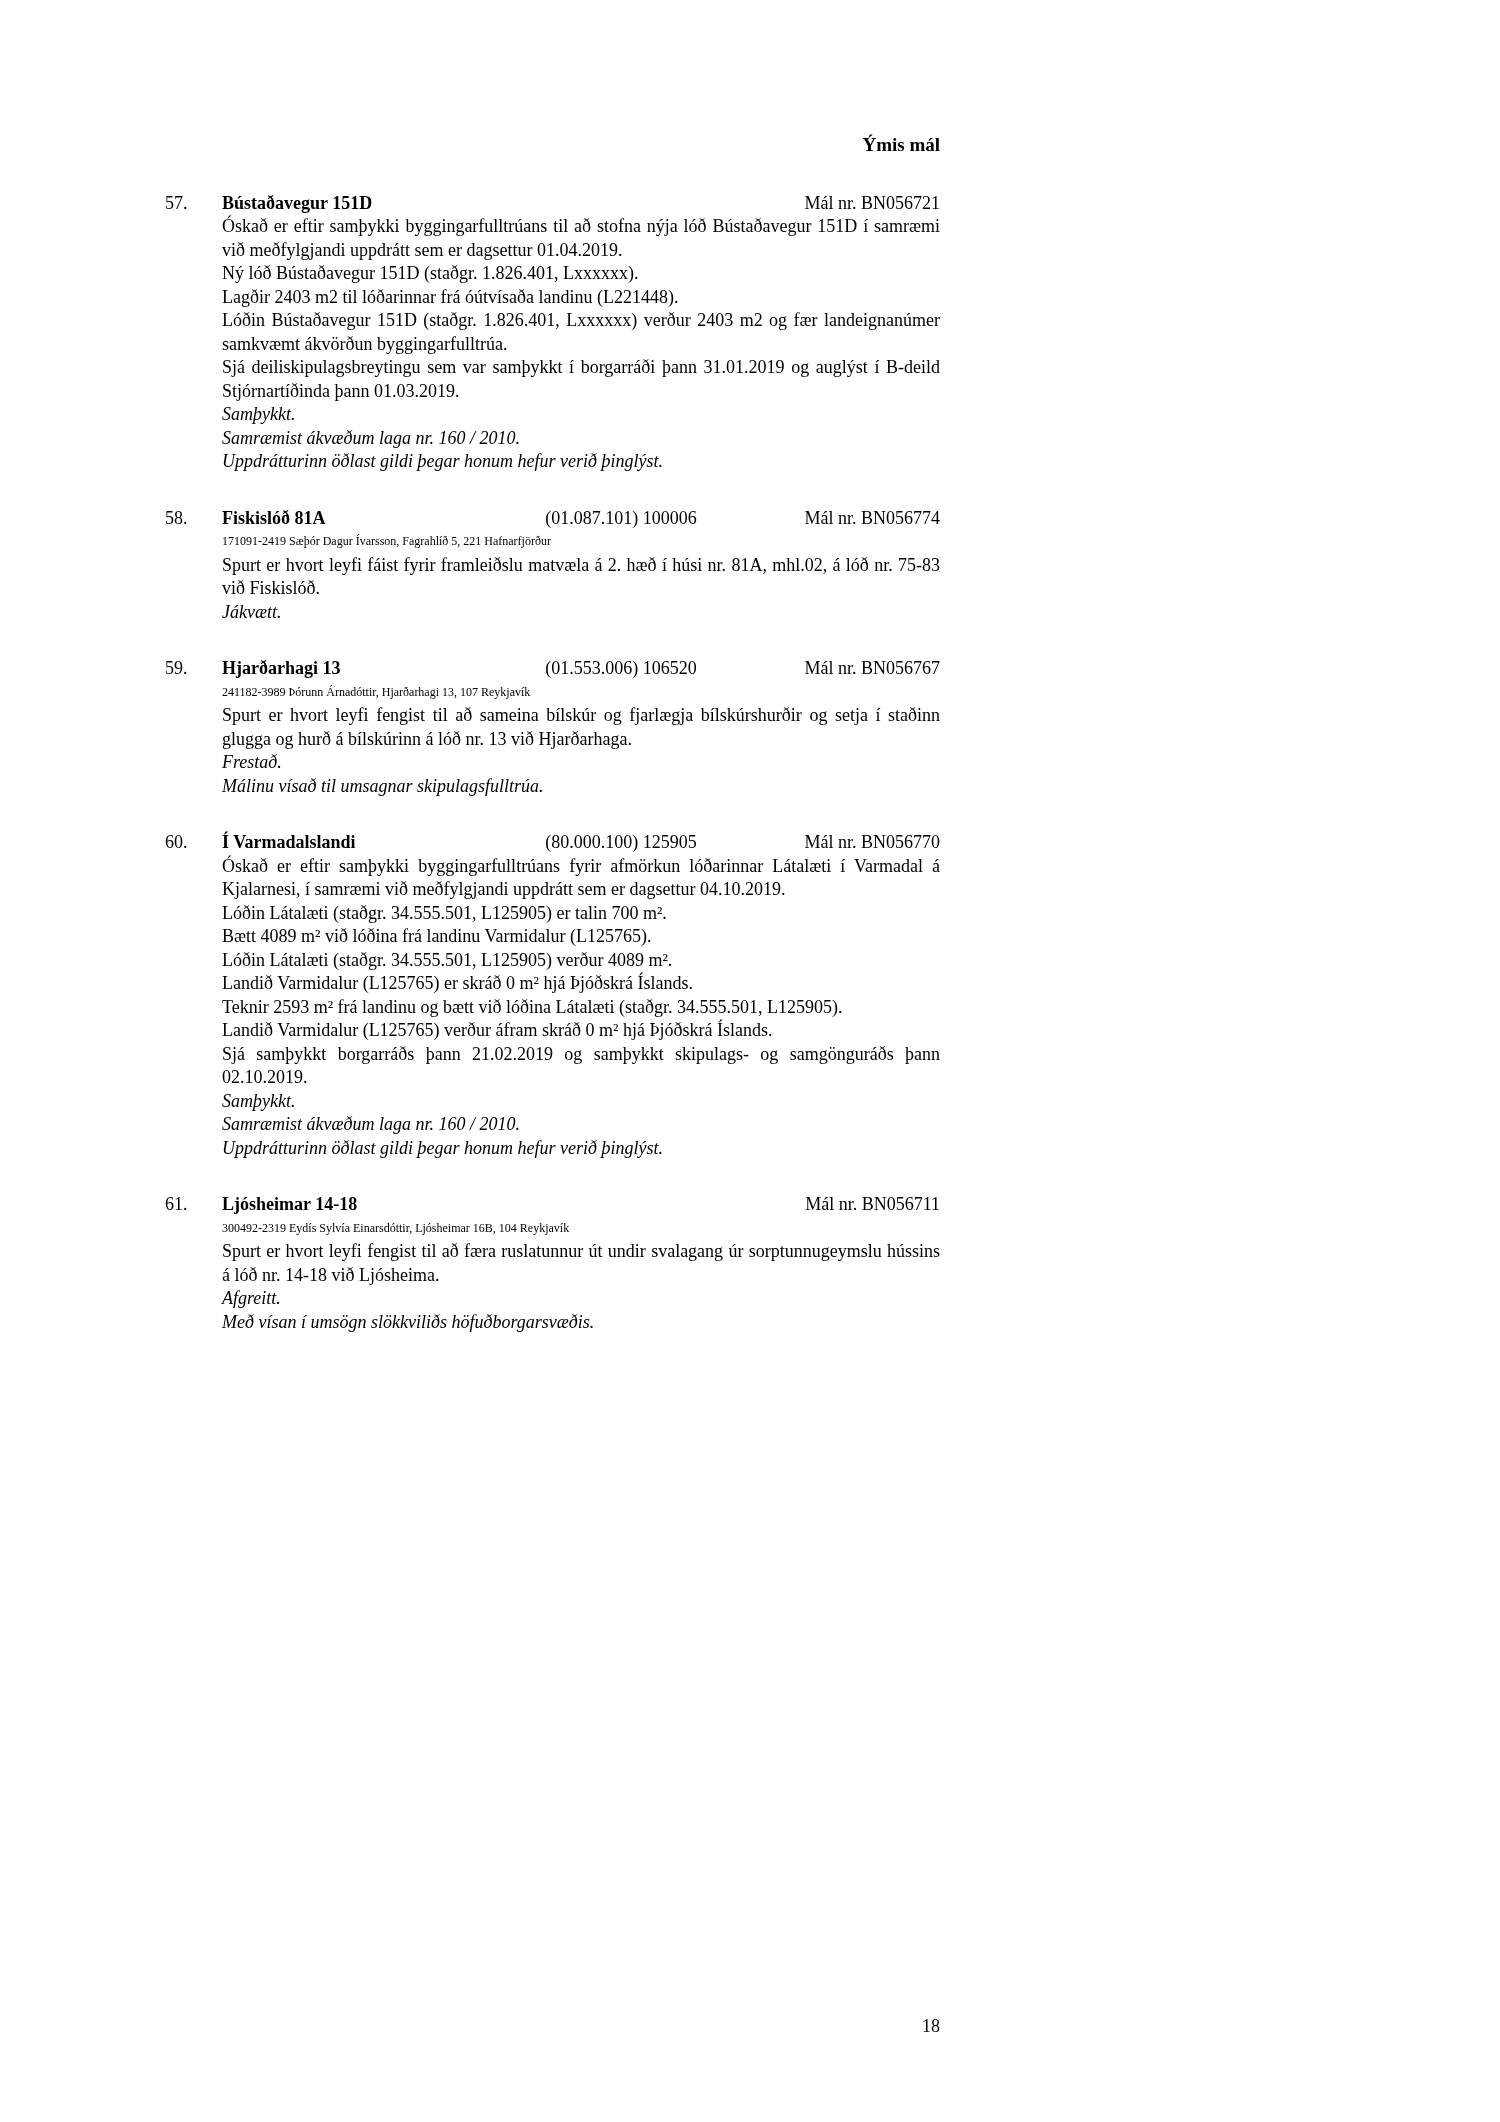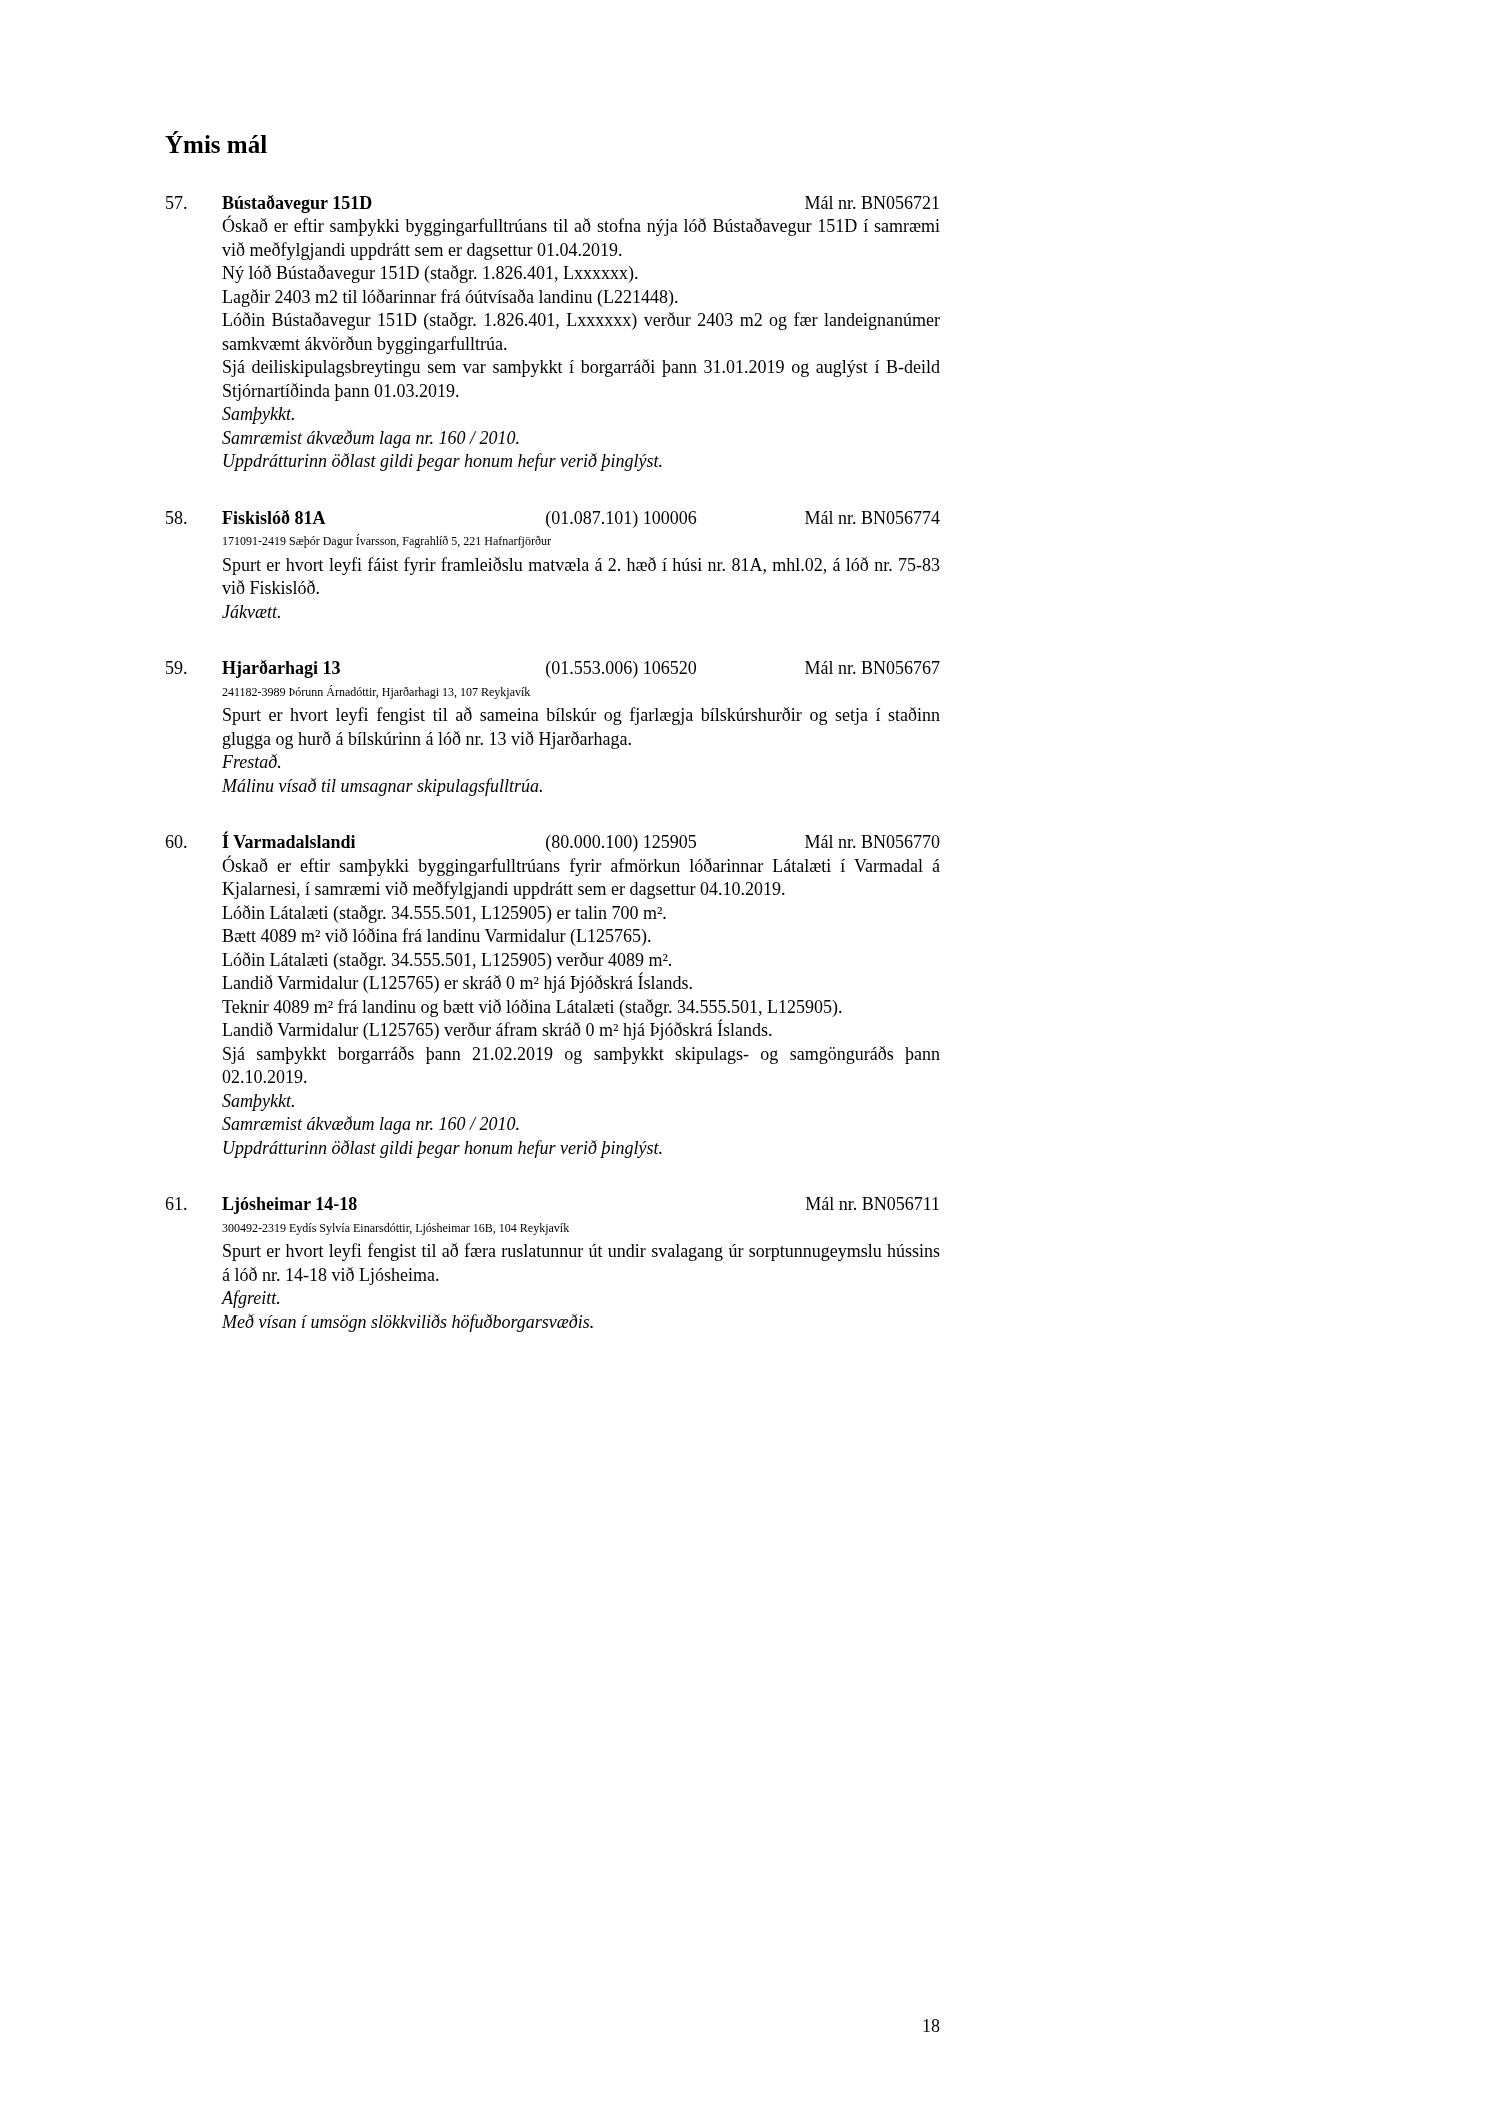--- a/index.html
+++ b/index.html
@@ -10,23 +10,23 @@
     color: #000;
     position: relative;
   }
   .page {
     position: absolute; top: 0; left: 0;
     width: 1500px; height: 2122px;
     background: #ffffff;
     padding: 133px 560px 0 165px;
   }
   .doc-title {
-    font-size: 25px;
+    font-size: 19px;
     font-weight: bold;
-    text-align: left;
+    text-align: right;
     line-height: 23.5px;
     margin-bottom: 35px;
   }
   .case { margin-bottom: 33px; font-size: 18px; line-height: 23.5px; }
   .case-header { display: flex; align-items: baseline; }
   .case-idx { flex: 0 0 57px; }
   .case-headgrid { flex: 1; display: grid; grid-template-columns: 1fr auto 1fr; column-gap: 0; font-family: Liberation Serif, serif; }
   .case-title { font-weight: bold; justify-self: start; white-space: nowrap; }
   .case-ref { justify-self: center; transform: translateX(40px); white-space: nowrap; }
   .case-malnr { justify-self: end; white-space: nowrap; }
@@ -125,21 +125,21 @@
       </span>
     </div>
     <div class="case-content">
 
       <div class="case-paragraphs">
             <div class="para">Óskað er eftir samþykki byggingarfulltrúans fyrir afmörkun lóðarinnar Látalæti í Varmadal á Kjalarnesi, í samræmi við meðfylgjandi uppdrátt sem er dagsettur 04.10.2019.</div>
             <div class="para">Lóðin Látalæti (staðgr. 34.555.501, L125905) er talin 700 m².</div>
             <div class="para">Bætt 4089 m² við lóðina frá landinu Varmidalur (L125765).</div>
             <div class="para">Lóðin Látalæti (staðgr. 34.555.501, L125905) verður 4089 m².</div>
             <div class="para">Landið Varmidalur (L125765) er skráð 0 m² hjá Þjóðskrá Íslands.</div>
-            <div class="para">Teknir 4089 m² frá landinu og bætt við lóðina Látalæti (staðgr. 34.555.501, L125905).</div>
+            <div class="para">Teknir 2593 m² frá landinu og bætt við lóðina Látalæti (staðgr. 34.555.501, L125905).</div>
             <div class="para">Landið Varmidalur (L125765) verður áfram skráð 0 m² hjá Þjóðskrá Íslands.</div>
             <div class="para">Sjá samþykkt borgarráðs þann 21.02.2019 og samþykkt skipulags- og samgönguráðs þann 02.10.2019.</div>
           </div>
       <div class="case-decisions">
             <div class="decision">Samþykkt.</div>
             <div class="decision">Samræmist ákvæðum laga nr. 160 / 2010.</div>
             <div class="decision">Uppdrátturinn öðlast gildi þegar honum hefur verið þinglýst.</div>
           </div>
     </div>
   </section>

